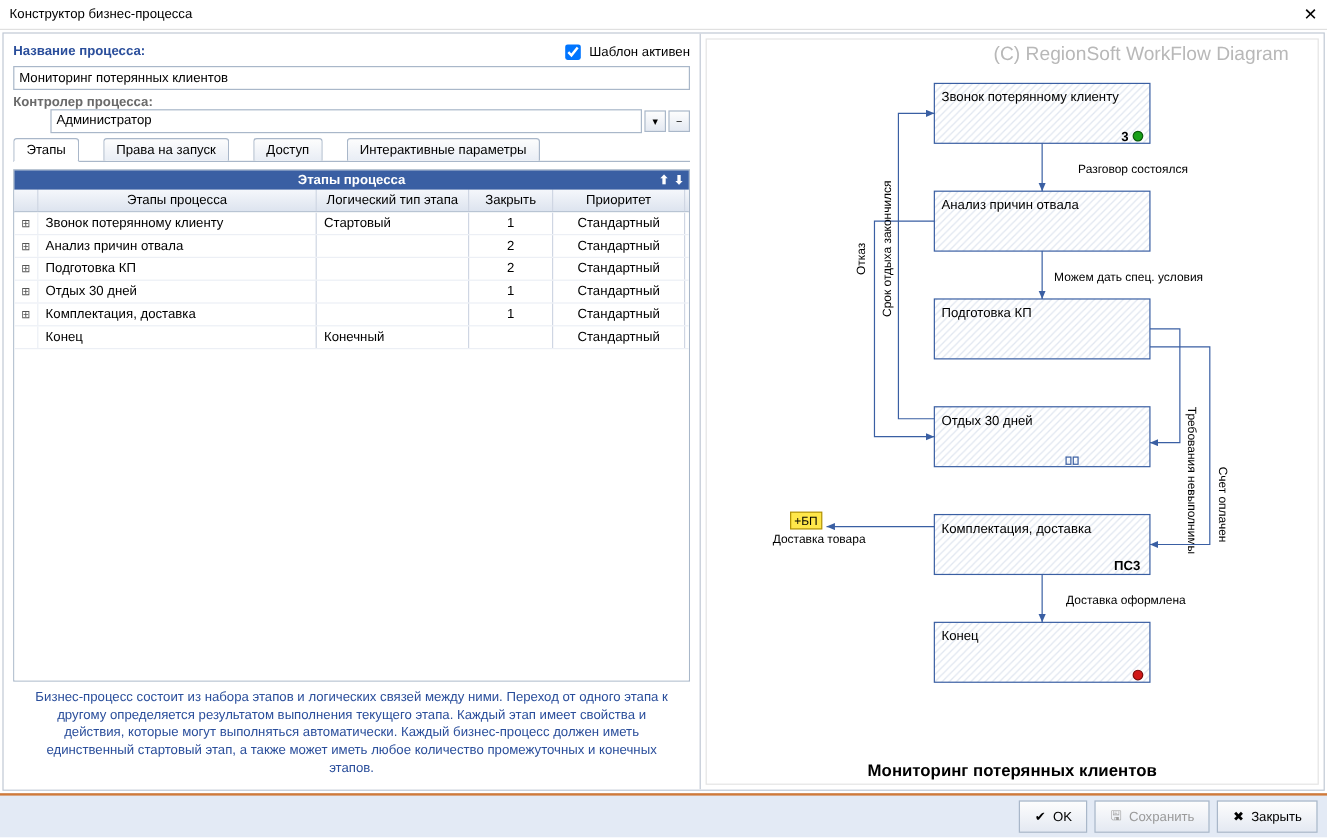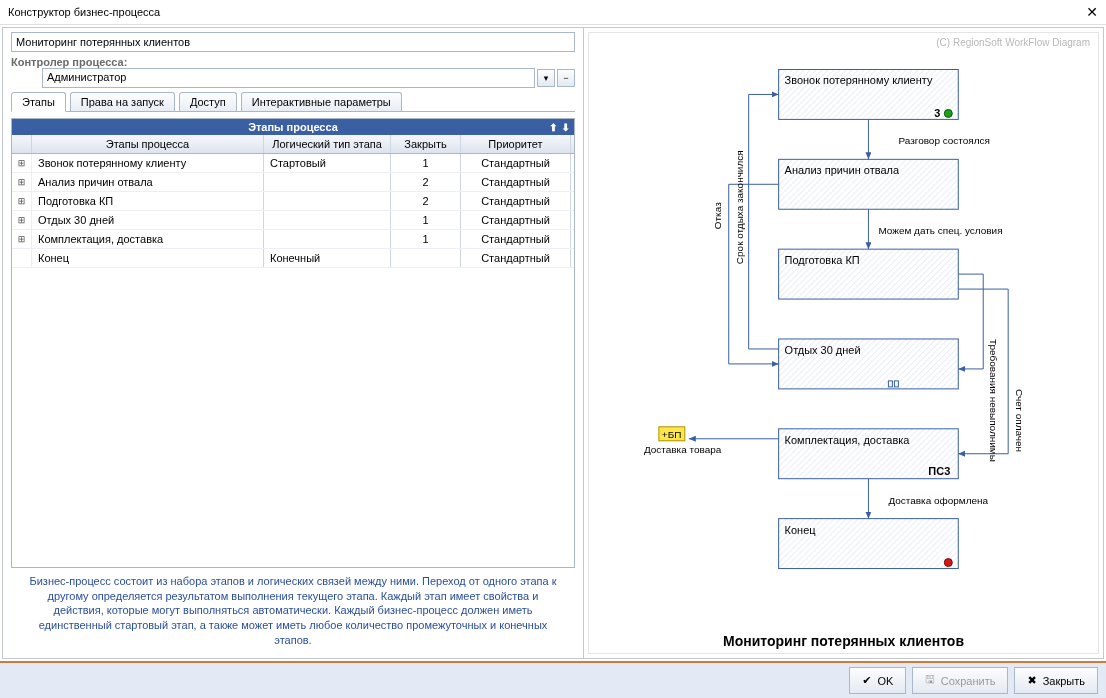--- a/index.html
+++ b/index.html
@@ -54,21 +54,21 @@
     width: 18px; height: 18px; border: 1px solid #a9b7c9;
     background: linear-gradient(#fdfdfd,#e4e9f2);
     display: flex; align-items: center; justify-content: center;
     margin-left: 2px; font-size: 9px; cursor: pointer;
   }
   .tabs {
     display: flex; border-bottom: 1px solid #a9b7c9; margin-top: 4px;
   }
   .tab {
     padding: 3px 10px; border: 1px solid #a9b7c9; border-bottom: none;
-    background: linear-gradient(#fdfdfd,#e8edf5); margin-right: 4px;
+    background: linear-gradient(#fdfdfd,#e8edf5); margin-right: 20px;
     border-radius: 3px 3px 0 0; cursor: pointer; position: relative;
   }
   .tab.active {
     background: #fff; z-index: 2; border-bottom: 1px solid #fff; margin-bottom: -1px;
   }
   .grid-wrap {
     border: 1px solid #a9b7c9; margin-top: 6px; flex: 1;
     display: flex; flex-direction: column; min-height: 0;
   }
   .grid-titlebar {
@@ -116,21 +116,21 @@
   .diagram-tab {
     writing-mode: vertical-rl; transform: rotate(180deg);
     color: #a0a0a0; font-size: 11px; padding: 6px 2px;
     position: absolute; left: 586px; top: 60px;
   }
   .diagram-area {
     flex: 1; position: relative; background: #fff; margin: 4px;
     border: 1px solid #e4e4e4;
   }
   .copyright {
-    position: absolute; right: 8px; top: 4px; color: #b8b8b8; font-size: 10px;
+    position: absolute; right: 24px; top: 4px; color: #b8b8b8; font-size: 16px;
   }
   .diagram-svg { width: 100%; height: calc(100% - 28px); }
   .diagram-title {
     text-align: center; font-weight: bold; font-size: 14px; padding: 6px;
   }
   .node rect {
     fill: url(#hatch); stroke: #3a5fa3; stroke-width: 1;
   }
   .node text { font-size: 11px; fill: #000; }
   .edge-label { font-size: 10px; fill: #000; }
@@ -148,20 +148,27 @@
 </head>
 <body>
 
 <div class="titlebar">
   <span>Конструктор бизнес-процесса</span>
   <span class="close">✕</span>
 </div>
 
 <div class="body-area">
   <div class="left-pane">
+    <div class="form-row" style="justify-content:space-between;">
+      <span class="label">Название процесса:</span>
+      <label class="checkbox-row">
+        <input type="checkbox" checked="" style="">
+        <span>Шаблон активен</span>
+      </label>
+    </div>
     <input class="text-input" value="Мониторинг потерянных клиентов" style="">
 
     <div class="label-gray">Контролер процесса:</div>
     <div class="select-row">
       <div class="select-display">Администратор</div>
       <div class="small-btn">▾</div>
       <div class="small-btn">−</div>
     </div>
 
     <div class="tabs">

